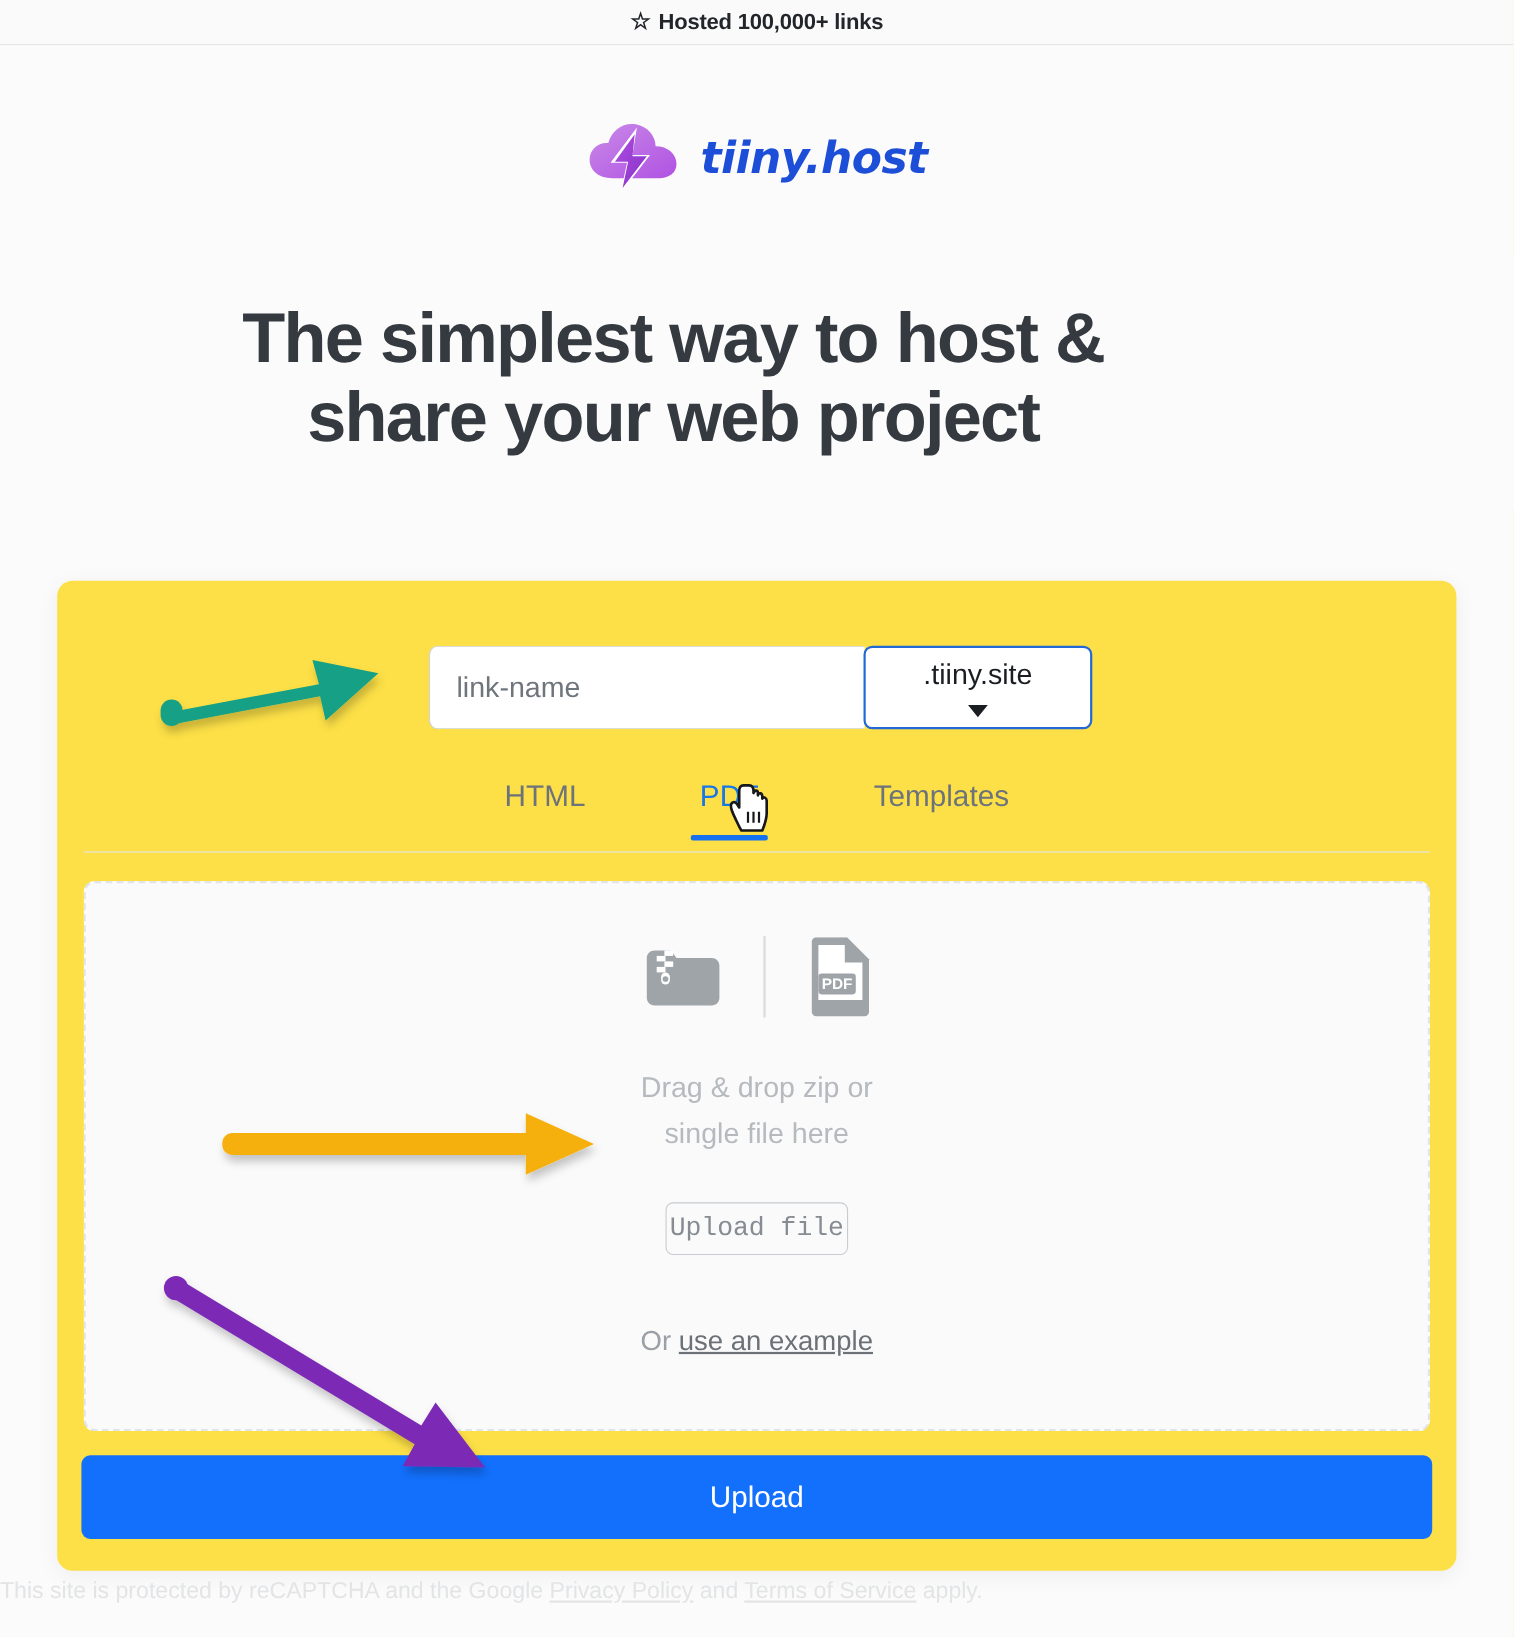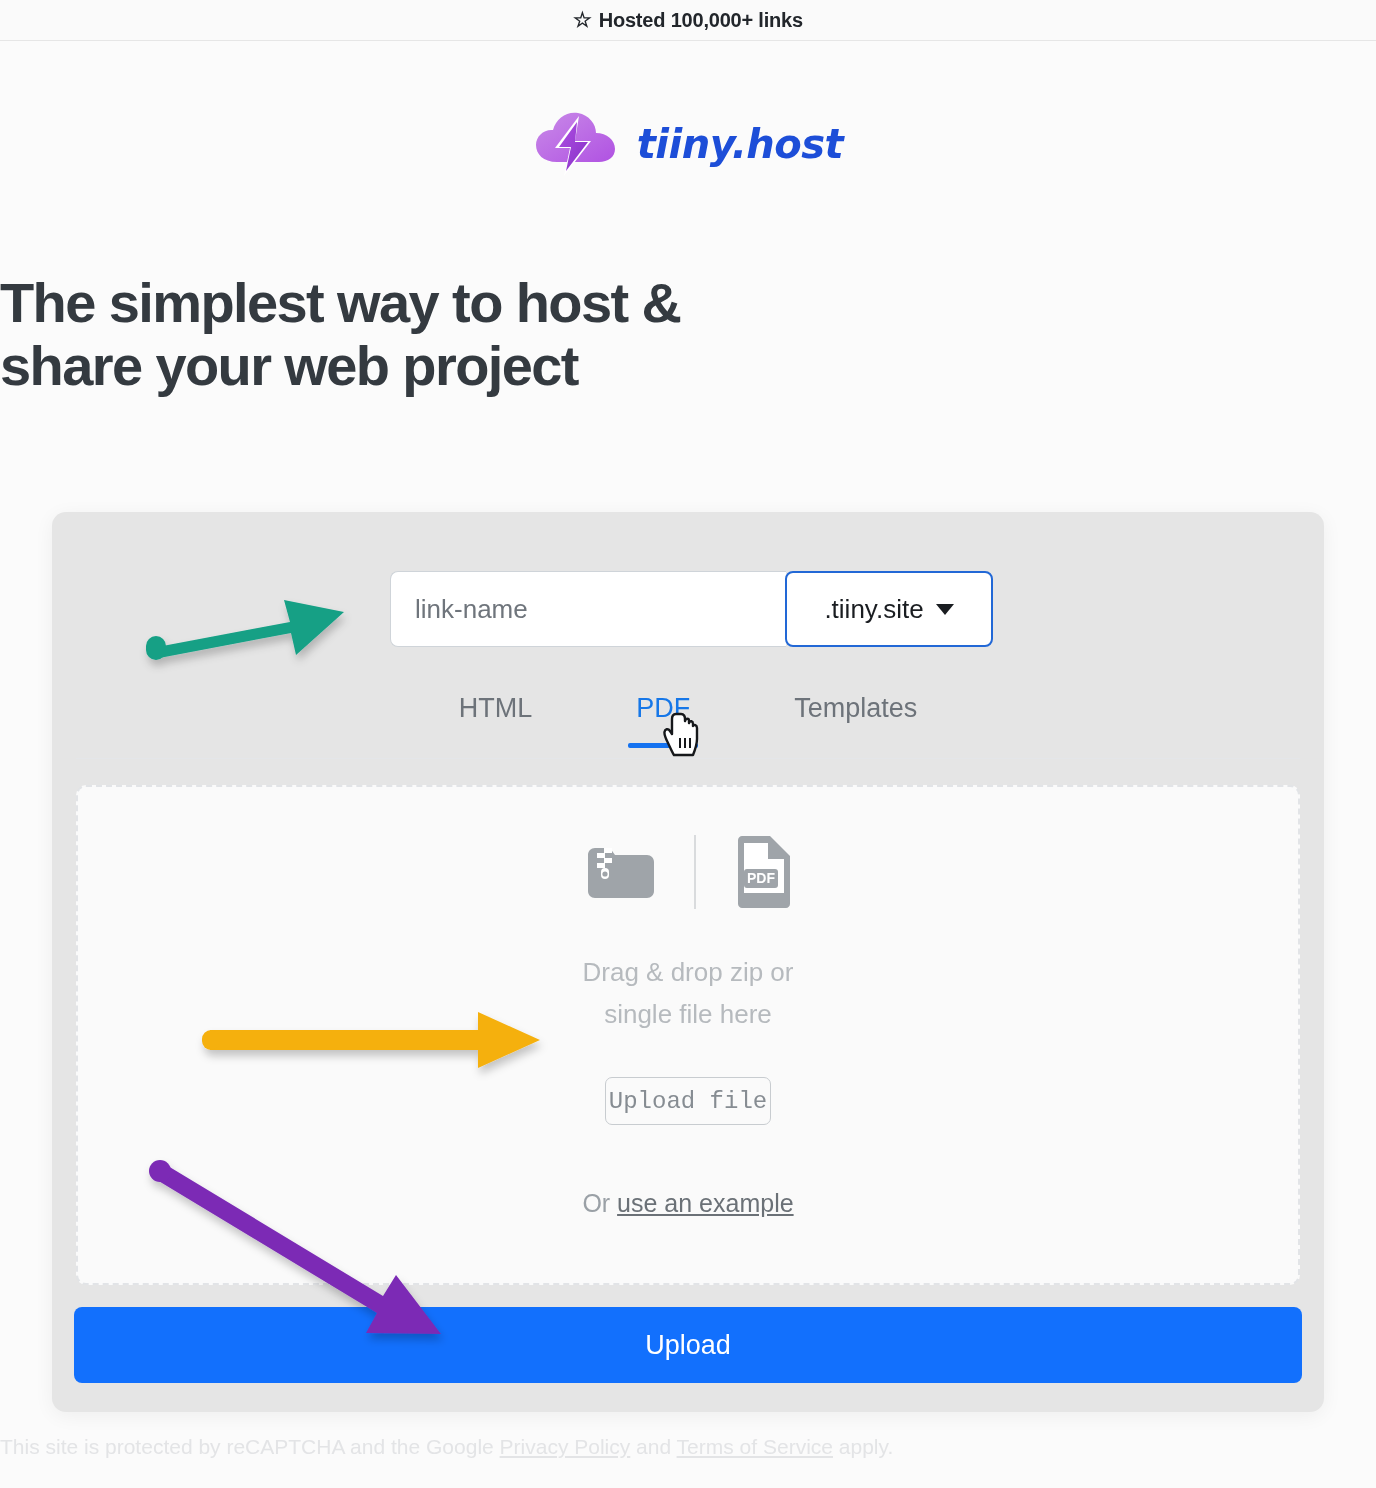--- a/index.html
+++ b/index.html
@@ -65,36 +65,36 @@
     color: #1d4ed8;
     letter-spacing: -0.5px;
   }
 
   
   .hero {
     position: absolute;
     top: 272px;
     left: 0;
     width: 1224px;
-    text-align: left;
-    font-size: 56px;
+    text-align: center;
+    font-size: 64px;
     font-weight: bold;
     line-height: 1.12;
     color: #343a40;
     letter-spacing: -1.6px;
   }
 
   
   .card {
     position: absolute;
     left: 52px;
-    top: 512px;
+    top: 528px;
     width: 1272px;
     height: 900px;
-    background: #e5e5e5;
+    background: #fde047;
     border-radius: 14px;
     box-shadow: 0 4px 20px rgba(0,0,0,0.055);
   }
 
   
   .url-row {
     position: absolute;
     left: 338px;
     top: 59px;
     display: flex;
@@ -120,20 +120,21 @@
     border: 2px solid #2268d6;
     border-radius: 8px;
     margin-left: -1px;
     background: #fff;
     display: flex;
     align-items: center;
     justify-content: center;
     gap: 12px;
     cursor: pointer;
     padding: 0 18px;
+    flex-direction: column;
   }
   .tld-label {
     font-size: 26px;
     color: #1a1d21;
     white-space: nowrap;
   }
   .caret {
     width: 0; height: 0;
     border-left: 9px solid transparent;
     border-right: 9px solid transparent;

